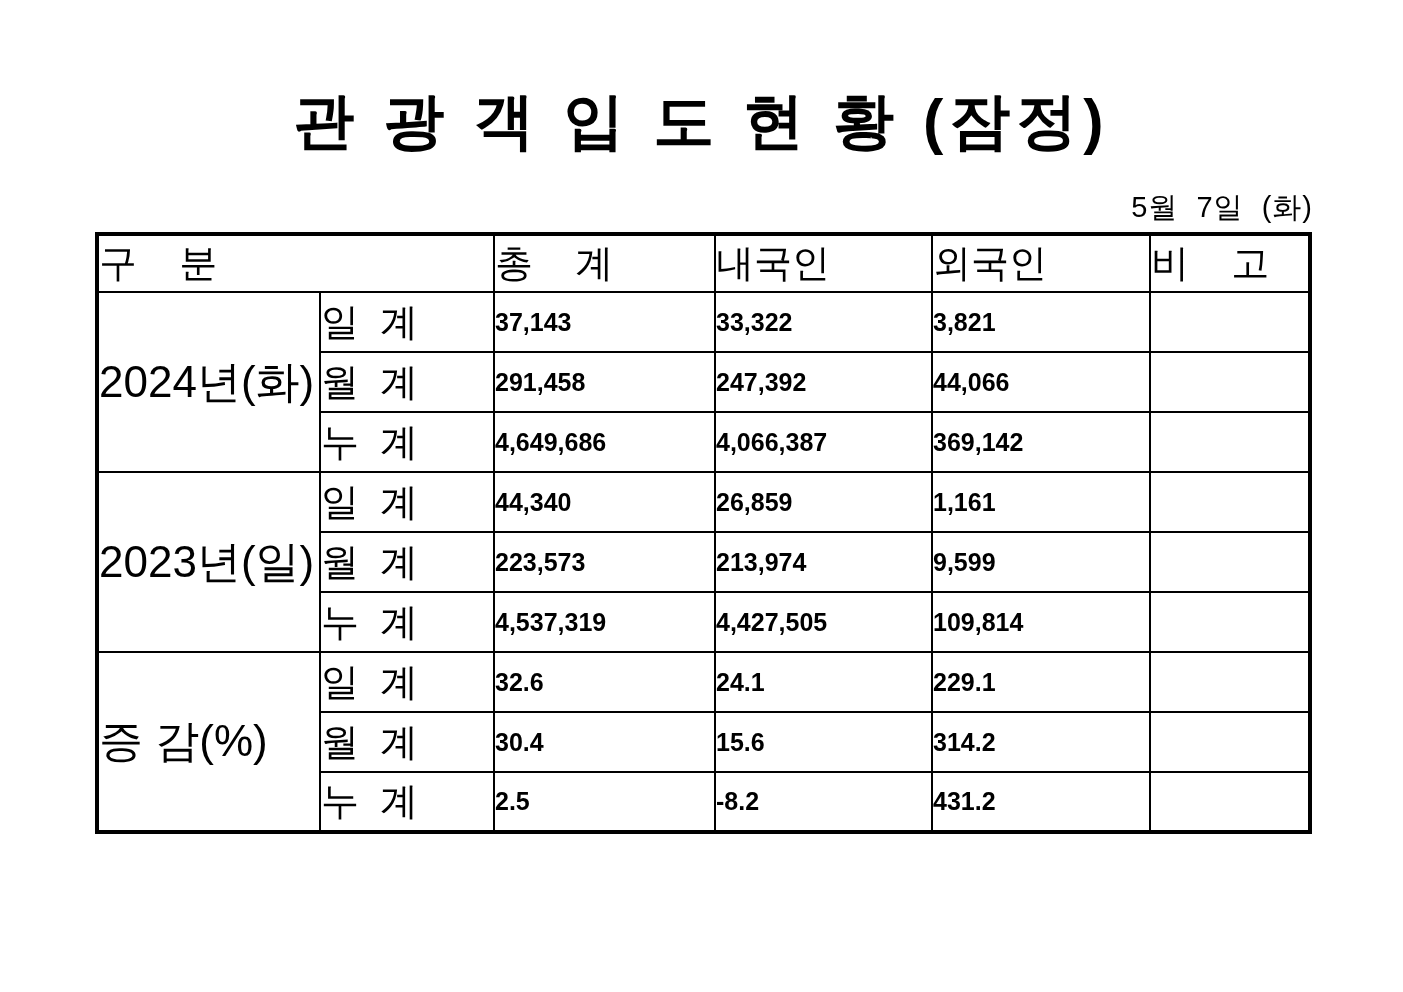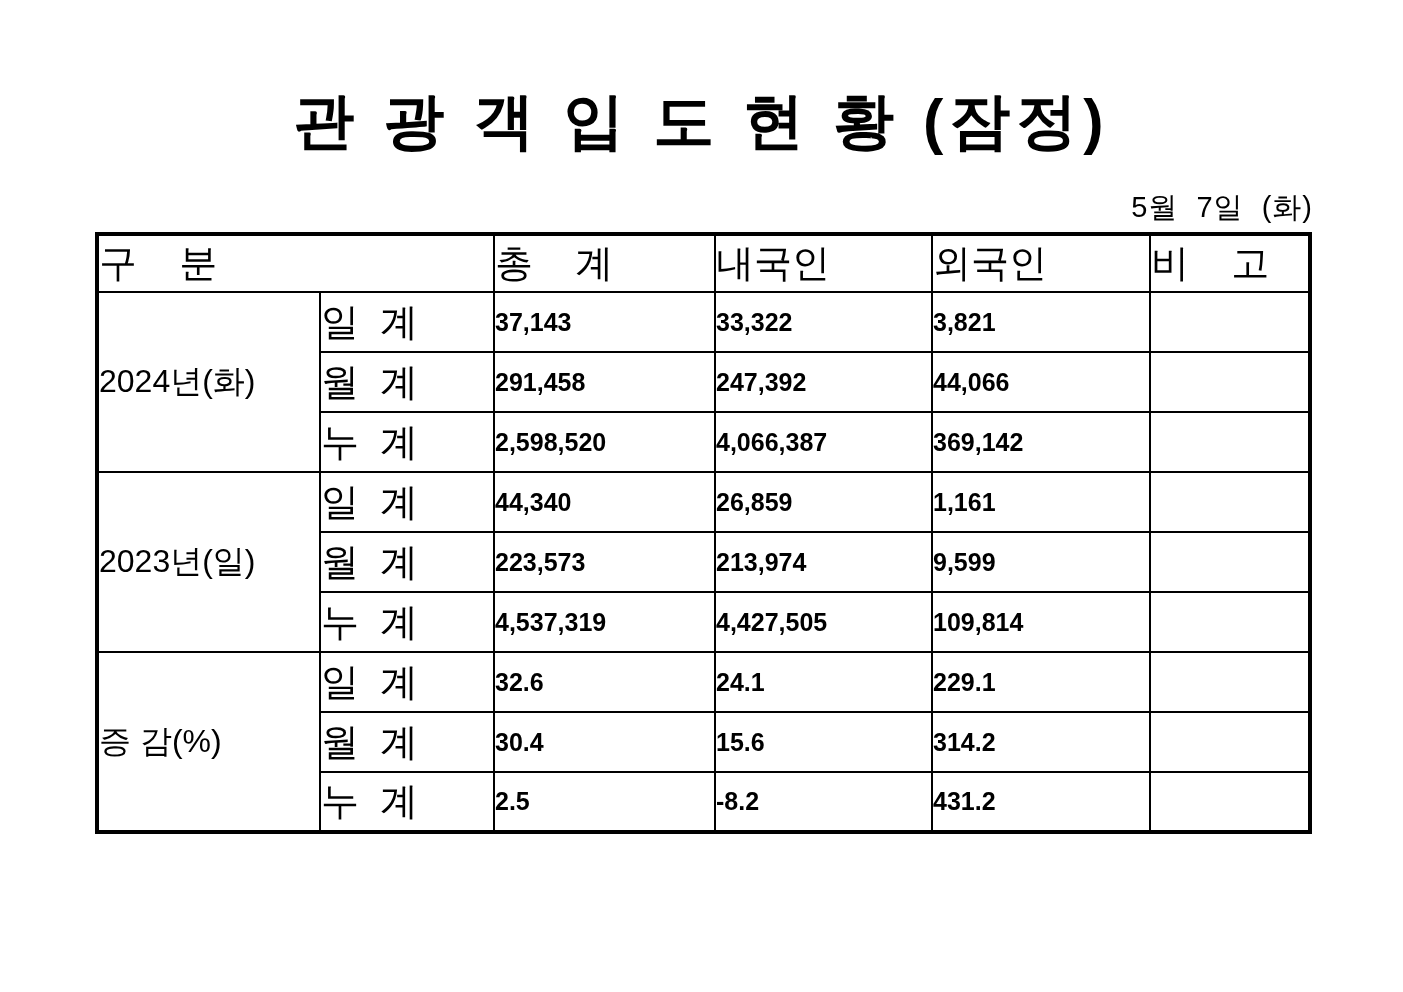--- a/index.html
+++ b/index.html
@@ -51,21 +51,21 @@
     overflow: hidden;
   }
   tr.header-row { height: 58px; }
   tr.data-row { height: 60px; }
   .th-cell {
     font-size: 38px;
     font-weight: 400;
     white-space: pre;
   }
   .group-cell {
-    font-size: 32px;
+    font-size: 44px;
     font-weight: 400;
     white-space: pre;
   }
   .rowlabel-cell {
     font-size: 38px;
     font-weight: 400;
     white-space: pre;
   }
   .num-cell {
     font-size: 25px;
@@ -111,21 +111,21 @@
     </tr>
     <tr class="data-row">
       <td class="rowlabel-cell">월  계</td>
       <td class="num-cell">291,458</td>
       <td class="num-cell">247,392</td>
       <td class="num-cell">44,066</td>
       <td class="note-cell"></td>
     </tr>
     <tr class="data-row">
       <td class="rowlabel-cell">누  계</td>
-      <td class="num-cell">2,598,520</td>
+      <td class="num-cell">4,649,686</td>
       <td class="num-cell">4,066,387</td>
       <td class="num-cell">369,142</td>
       <td class="note-cell"></td>
     </tr>
 
     <tr class="data-row">
       <td rowspan="3" class="group-cell">2023년(일)</td>
       <td class="rowlabel-cell">일  계</td>
       <td class="num-cell">44,340</td>
       <td class="num-cell">26,859</td>

